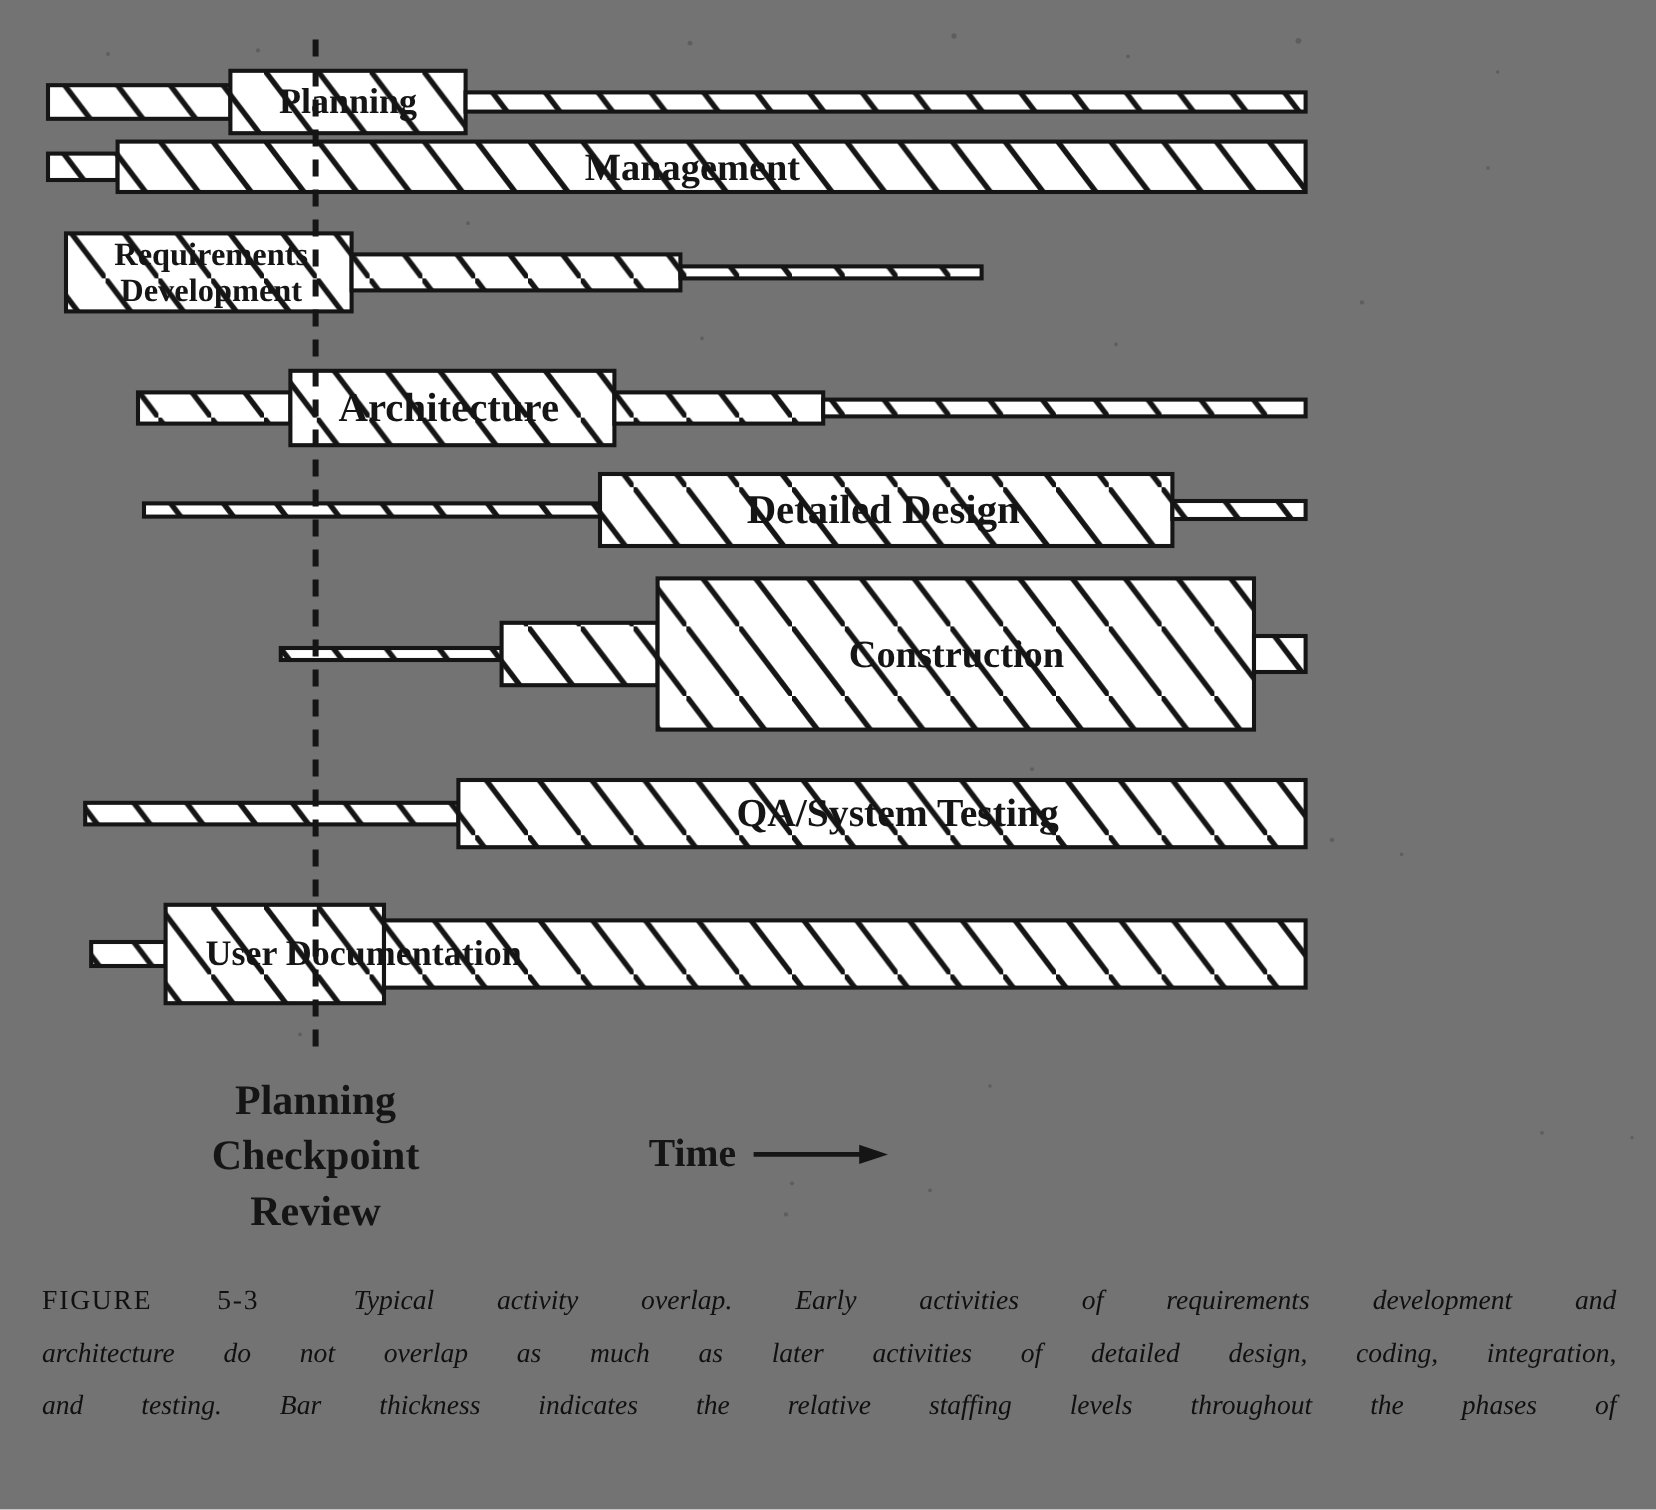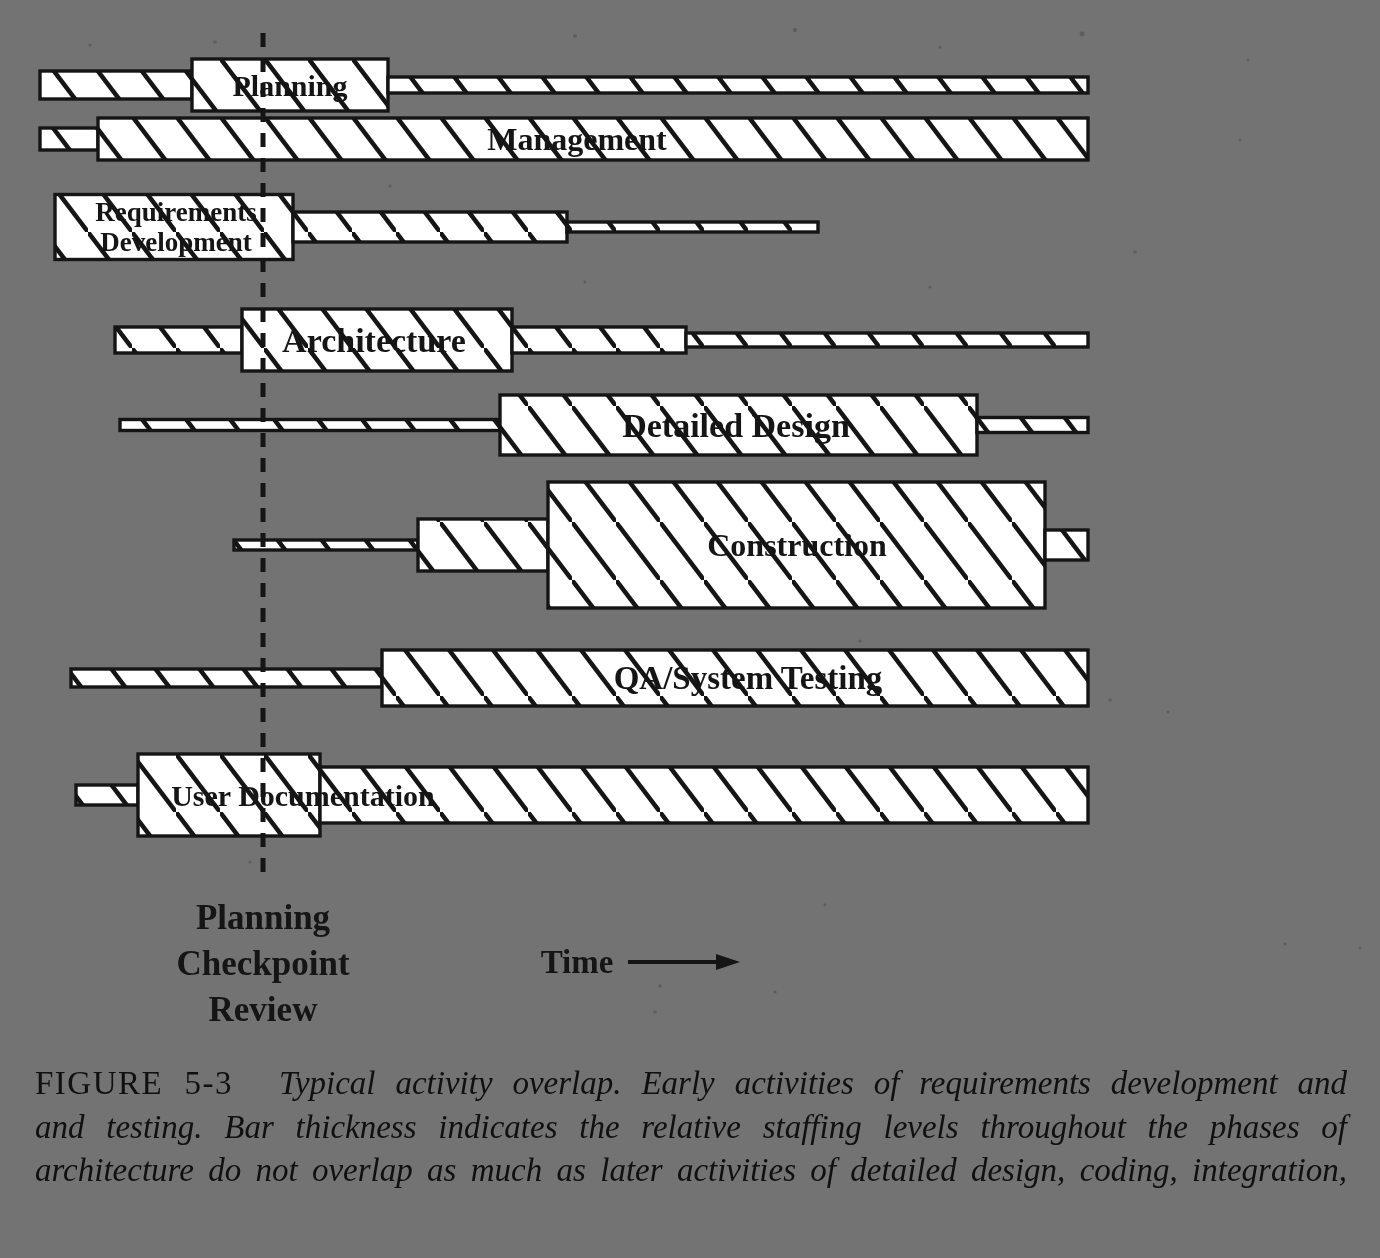--- a/index.html
+++ b/index.html
@@ -7,21 +7,21 @@
     position:relative;
     width:1380px;height:1258px;
     background:#737373;
     font-family:"Liberation Serif", serif;
     color:#151515;
     overflow:hidden;
   }
   .diagram{position:absolute;left:0;top:0;}
   .caption{
     position:absolute;left:35px;top:1062px;width:1312px;
-    font-size:33px;line-height:43.5px;color:#101010;
+    font-size:23px;line-height:43.5px;color:#101010;
   }
   .cap-line{white-space:normal;}
   .just{text-align:justify;text-align-last:justify;}
   .cap-italic{font-style:italic;}
   .fig-label{
     font-style:normal;
     letter-spacing:1.5px;
     margin-right:26px;
   }
 </style>
@@ -121,17 +121,17 @@
         <line x1="628" y1="962" x2="722" y2="962" stroke="#151515" stroke-width="4"></line>
         <polygon points="740,962 716,954 716,970" fill="#151515"></polygon>
       </g>
     </svg>
 
   <div class="caption">
     <div class="cap-line just">
       <span class="fig-label">FIGURE 5-3</span>
       <span class="cap-italic">Typical activity overlap. Early activities of requirements development and</span>
     </div>
+    <div class="cap-line just cap-italic">architecture do not overlap as much as later activities of detailed design, coding, integration,</div>
     <div class="cap-line just cap-italic">and testing. Bar thickness indicates the relative staffing levels throughout the phases of</div>
-    <div class="cap-line just cap-italic">architecture do not overlap as much as later activities of detailed design, coding, integration,</div>
   </div>
 
 </div>
 
 </body></html>

